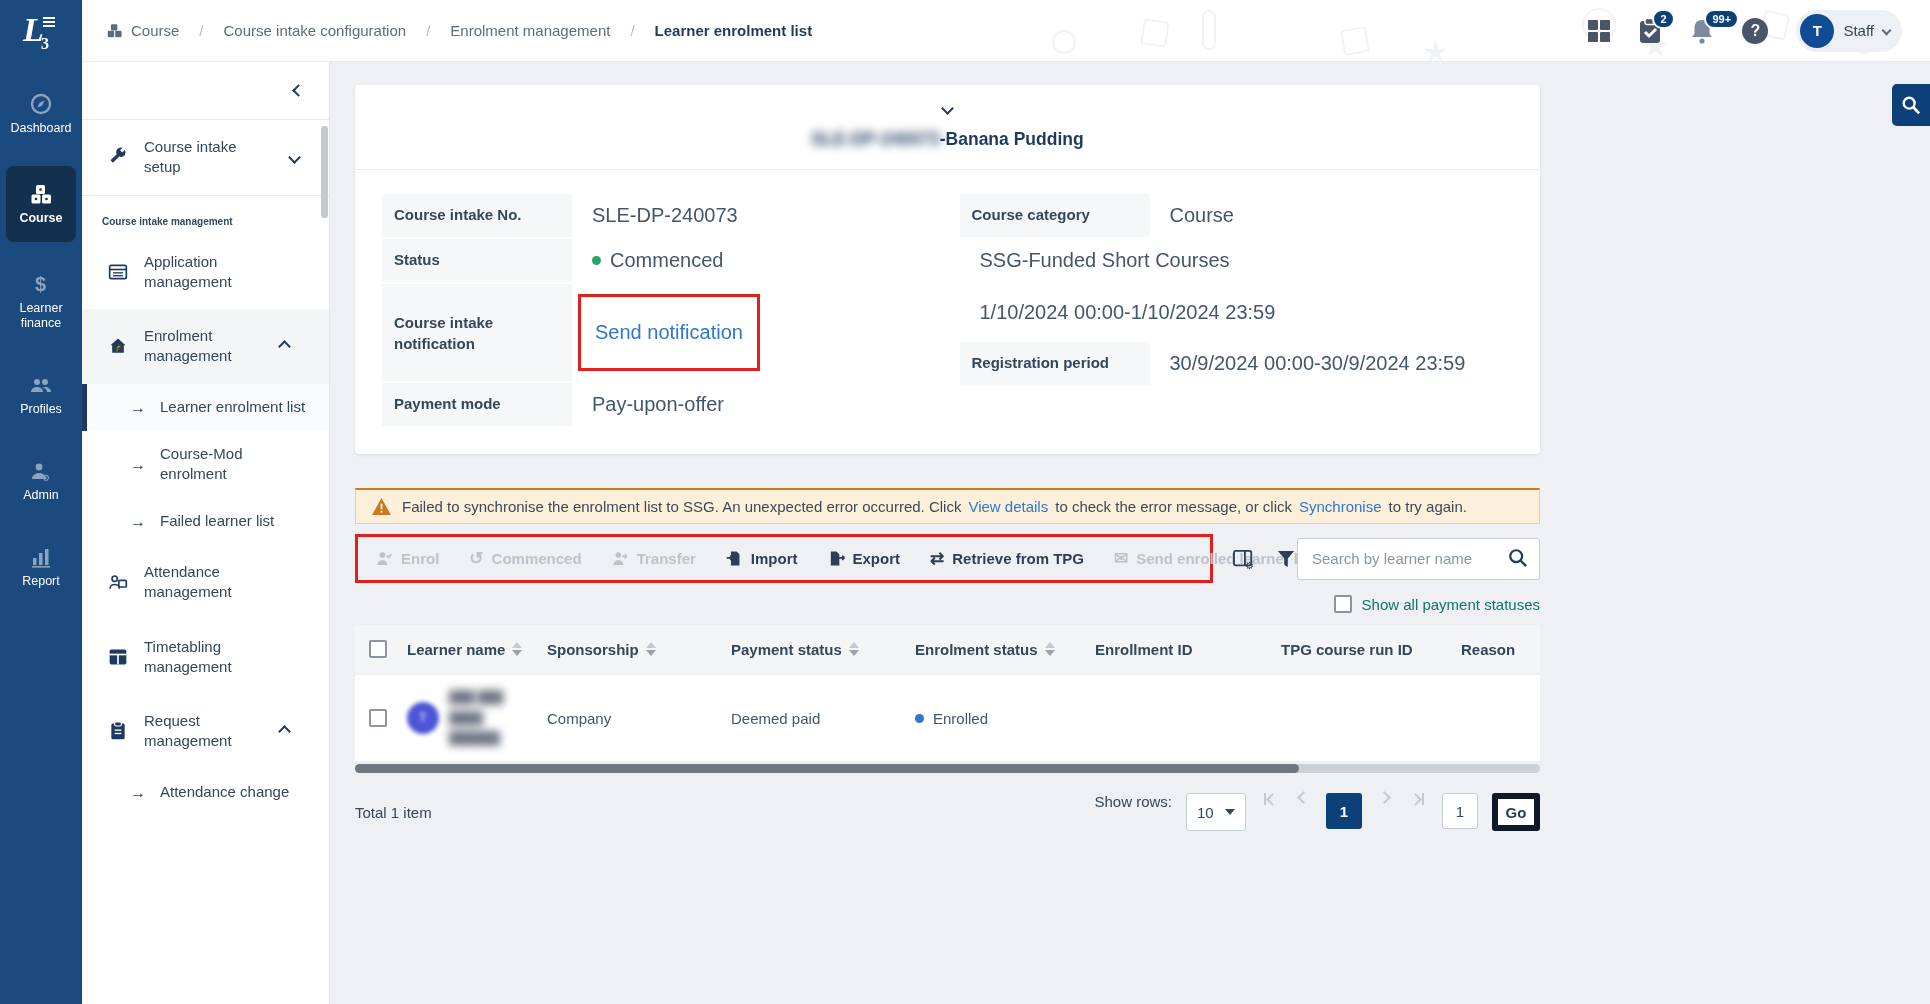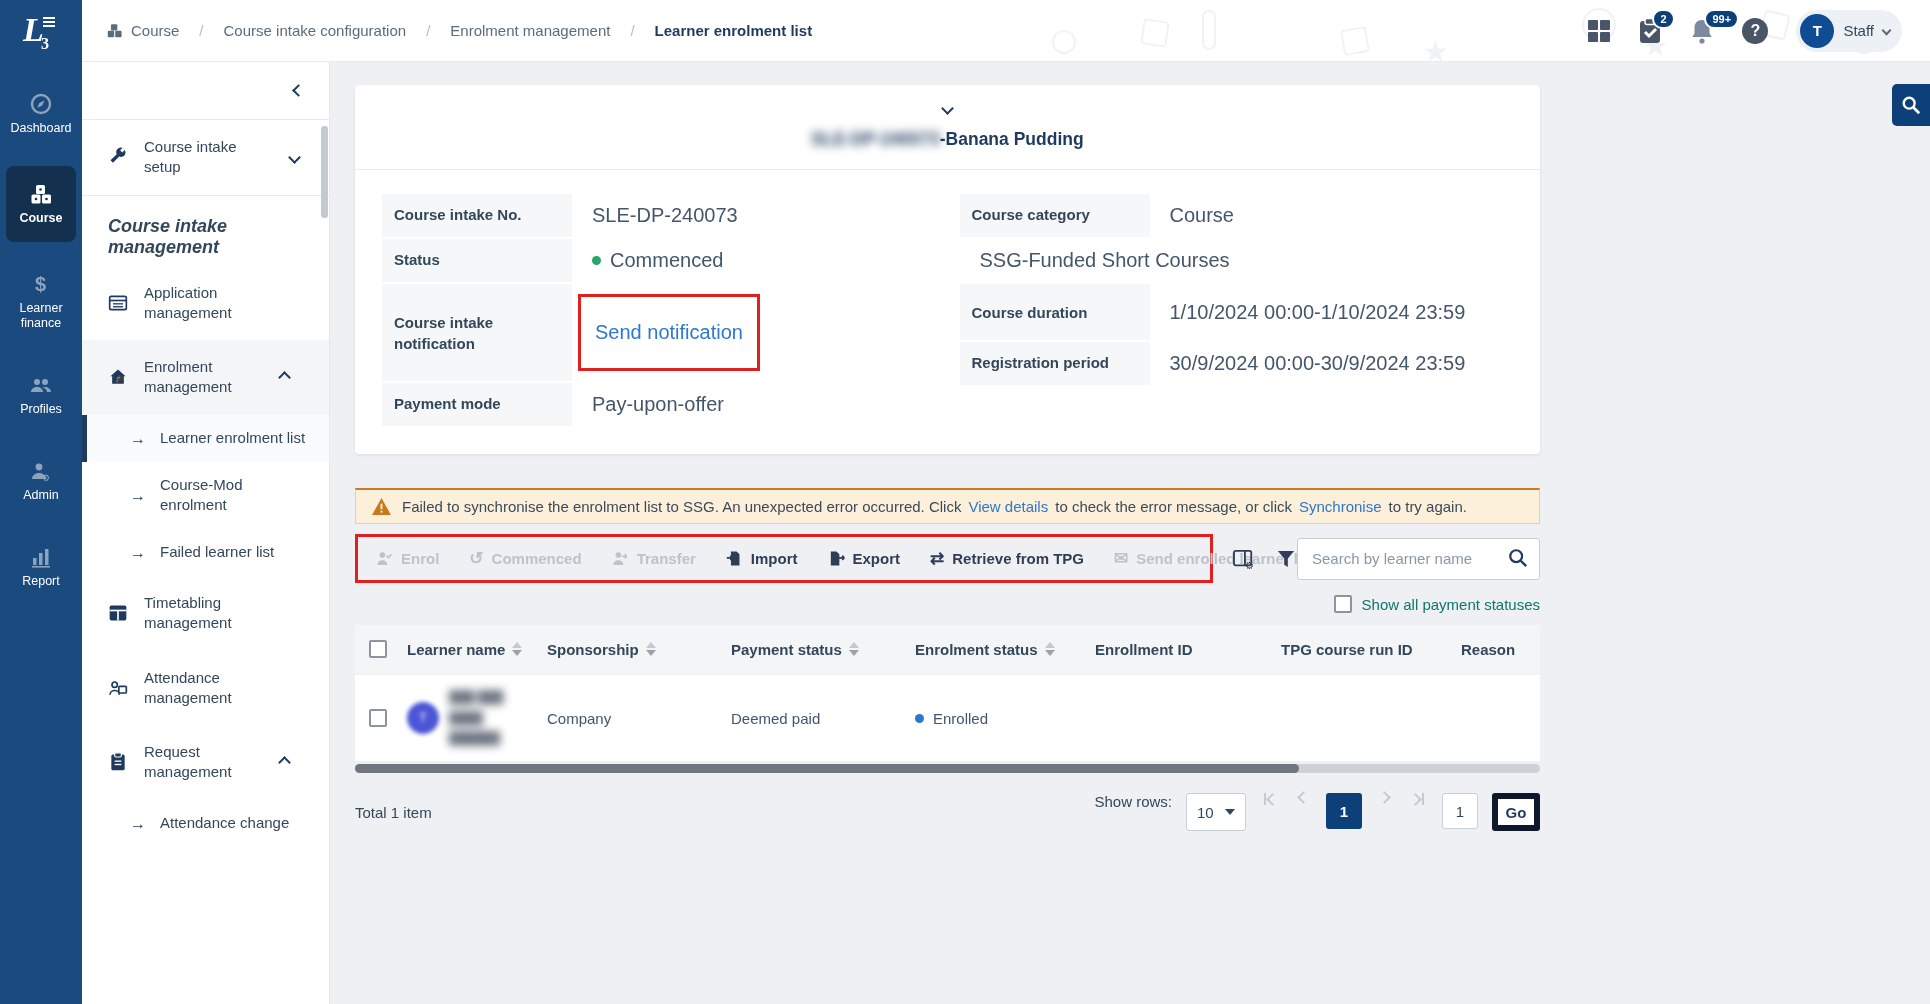--- a/index.html
+++ b/index.html
@@ -41,21 +41,21 @@
   .chev.left { transform:rotate(135deg); }
   .chev.down { transform:rotate(45deg); }
   .chev.up { transform:rotate(-135deg); }
   .chev.gray { border-color:#5c6c7d; }
   .ssb-scroll { position:absolute; right:1px; top:64px; width:7px; height:92px; background:#c4c9cf; border-radius:3px; }
   .side-item { display:flex; align-items:center; gap:16px; padding:17px 18px 17px 26px; font-size:15px; color:#33475b; cursor:pointer; line-height:1.35; }
   .side-item svg { flex:0 0 20px; width:20px; height:20px; }
   .side-item .grow { flex:1; }
   .side-item.bordered { border-bottom:1px solid #e7eaee; }
   .side-item.parent-open { background:#f4f5f7; }
-  .section-label { padding:20px 26px 8px; font-size:18px; font-weight:bold; color:#33475b;font-style:italic; }
+  .section-label { padding:20px 20px 8px; font-size:10px; font-weight:bold; color:#33475b; }
   .sub-item { display:flex; align-items:center; gap:14px; padding:13px 14px 13px 48px; font-size:15px; color:#33475b; cursor:pointer; line-height:1.35; }
   .sub-item .arrow { color:#1f3a5f; font-size:16px; }
   .sub-item.active { background:#fafbfc; border-left:5px solid #1f3a5f; padding-left:43px; }
 
   
   .main { position:absolute; left:330px; top:62px; right:0; bottom:0; padding:23px 0 0 25px; }
   .content { width:1185px; }
   .card { background:#fff; border-radius:4px; box-shadow:0 1px 3px rgba(16,30,54,.10); }
   .card-head { display:flex; align-items:center; gap:16px; padding:19px 27px; border-bottom:1px solid #e7eaee; cursor:pointer;flex-direction:column; }
   .card-head h1 { font-size:17.5px; font-weight:bold; color:#1f3a5f; }
@@ -300,34 +300,34 @@
     <span class="arrow">→</span>
     <span style="max-width:120px;">Course-Mod enrolment</span>
   </div>
   <div class="sub-item">
     <span class="arrow">→</span>
     <span>Failed learner list</span>
   </div>
 
   <div class="side-item">
     <svg viewBox="0 0 24 24">
+        <circle cx="8" cy="8" r="3.2" fill="none" stroke="#1f3a5f" stroke-width="2"></circle>
+        <path d="M2.5 20c0-3 2.5-5 5.5-5s5.5 2 5.5 5" fill="none" stroke="#1f3a5f" stroke-width="2"></path>
+        <rect x="13" y="10" width="9" height="8" rx="1" fill="none" stroke="#1f3a5f" stroke-width="2"></rect>
+      </svg>
+    <span class="grow" style="max-width:120px;">Attendance management</span>
+  </div>
+
+  <div class="side-item">
+    <svg viewBox="0 0 24 24">
         <rect x="2" y="3" width="20" height="18" rx="2" fill="#1f3a5f"></rect>
         <line x1="2" y1="9" x2="22" y2="9" stroke="#fff" stroke-width="2"></line>
         <line x1="12" y1="9" x2="12" y2="21" stroke="#fff" stroke-width="2"></line>
       </svg>
     <span class="grow" style="max-width:120px;">Timetabling management</span>
-  </div>
-
-  <div class="side-item">
-    <svg viewBox="0 0 24 24">
-        <circle cx="8" cy="8" r="3.2" fill="none" stroke="#1f3a5f" stroke-width="2"></circle>
-        <path d="M2.5 20c0-3 2.5-5 5.5-5s5.5 2 5.5 5" fill="none" stroke="#1f3a5f" stroke-width="2"></path>
-        <rect x="13" y="10" width="9" height="8" rx="1" fill="none" stroke="#1f3a5f" stroke-width="2"></rect>
-      </svg>
-    <span class="grow" style="max-width:120px;">Attendance management</span>
   </div>
 
   <div class="side-item">
     <svg viewBox="0 0 24 24">
         <rect x="4" y="3" width="16" height="19" rx="2" fill="#1f3a5f"></rect>
         <rect x="8" y="1" width="8" height="5" rx="1.5" fill="#1f3a5f" stroke="#fff" stroke-width="1.4"></rect>
         <line x1="8" y1="11" x2="16" y2="11" stroke="#fff" stroke-width="1.6"></line>
         <line x1="8" y1="15" x2="16" y2="15" stroke="#fff" stroke-width="1.6"></line>
       </svg>
     <span class="grow" style="max-width:120px;">Request management</span>
@@ -374,21 +374,20 @@
       </div>
       <div>
         <div class="frow">
           <div class="flabel">Course category</div>
           <div class="fval">Course</div>
         </div>
         <div class="frow">
           <div class="fval">SSG-Funded Short Courses</div>
         </div>
         <div class="frow" style="min-height:56px;">
-          <div class="flabel" style="display:flex;align-items:center;">Course duration</div>
           <div class="fval">1/10/2024 00:00-1/10/2024 23:59</div>
         </div>
         <div class="frow">
           <div class="flabel">Registration period</div>
           <div class="fval">30/9/2024 00:00-30/9/2024 23:59</div>
         </div>
       </div>
     </div>
   </section>
 

